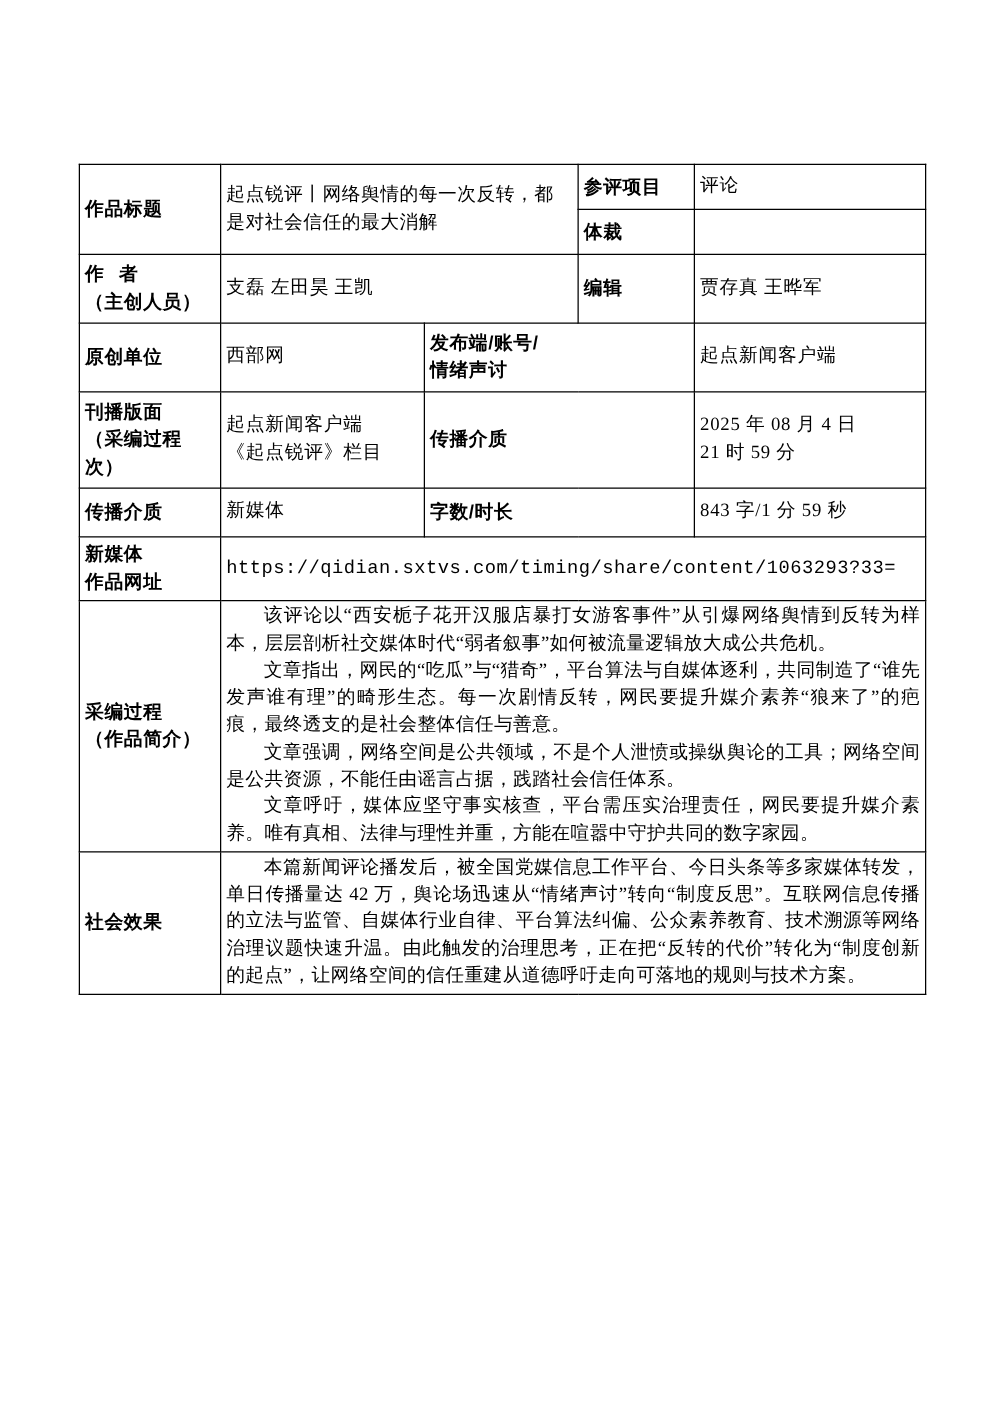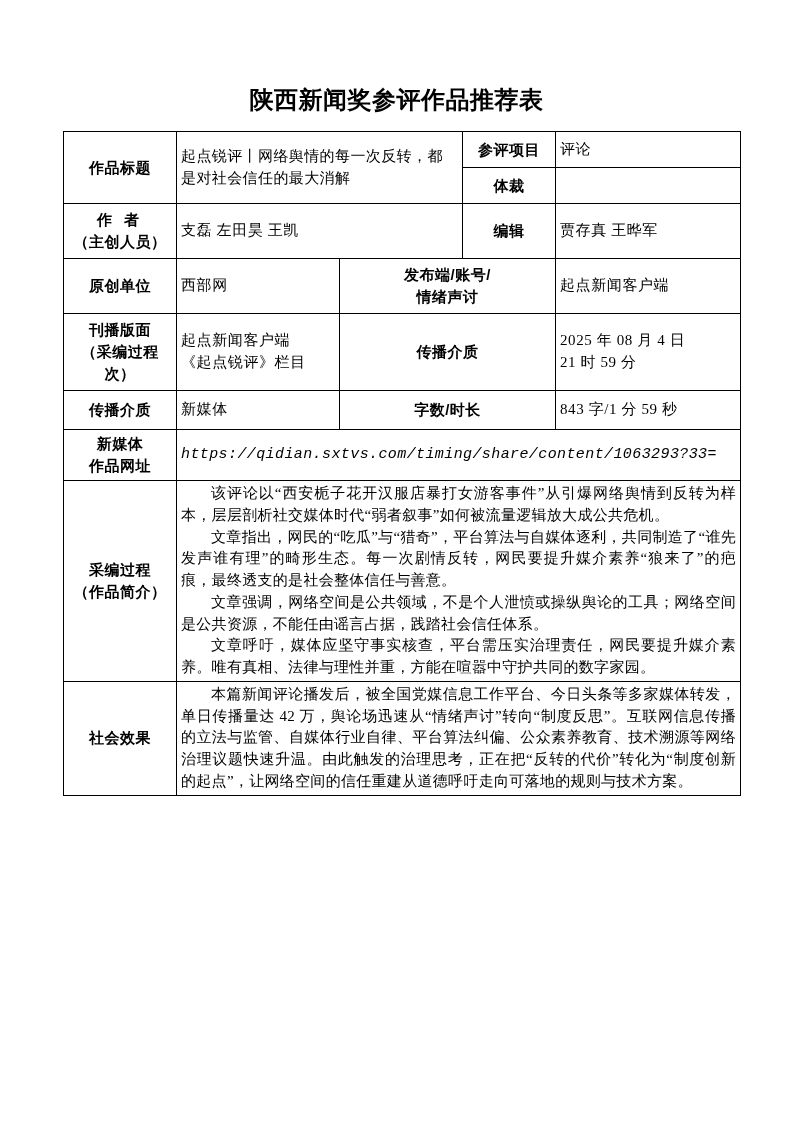--- a/index.html
+++ b/index.html
@@ -46,21 +46,21 @@
     border: 1px solid #000;
     padding: 2px 4px;
     vertical-align: middle;
     font-size: 15px;
     line-height: 1.45;
   }
   
   .lbl {
     font-family: "Liberation Sans", "DejaVu Sans", sans-serif;
     font-weight: bold;
-    text-align: center;
+    text-align: left;
     font-size: 15.5px;
     line-height: 1.35;
     letter-spacing: 0.5px;
   }
   .lbl-sp {
     letter-spacing: 4px;
   }
   
   .val {
     font-family: "Liberation Serif", "DejaVu Serif", serif;
@@ -75,21 +75,20 @@
     letter-spacing: 0.4px;
     margin-left: 26px;
   }
   .val-mono {
     font-family: "Liberation Mono", "DejaVu Sans Mono", monospace;
     text-align: left;
     font-size: 13.5px;
     letter-spacing: 0.4px;
     line-height: 1.5;
     padding-left: 8px;
-    font-style: italic;
   }
   .val-2line {
     line-height: 1.55;
   }
   .body-cell {
     text-align: justify;
     font-size: 15px;
     line-height: 1.62;
     letter-spacing: 0.3px;
     padding: 8px 10px 8px 10px;
@@ -105,21 +104,20 @@
   .h-unit { height: 50px; }
   .h-pub  { height: 72px; }
   .h-med  { height: 34px; }
   .h-url  { height: 46px; }
 </style>
 </head>
 <body>
 
 <div class="page">
 
-  <div class="doc-title">陕西新闻奖参评作品推荐表</div>
 
   <table class="main">
     <colgroup>
       <col style="width:113px">
       <col style="width:163px">
       <col style="width:123px">
       <col style="width:93px">
       <col style="width:185px">
     </colgroup>
     <tbody>

